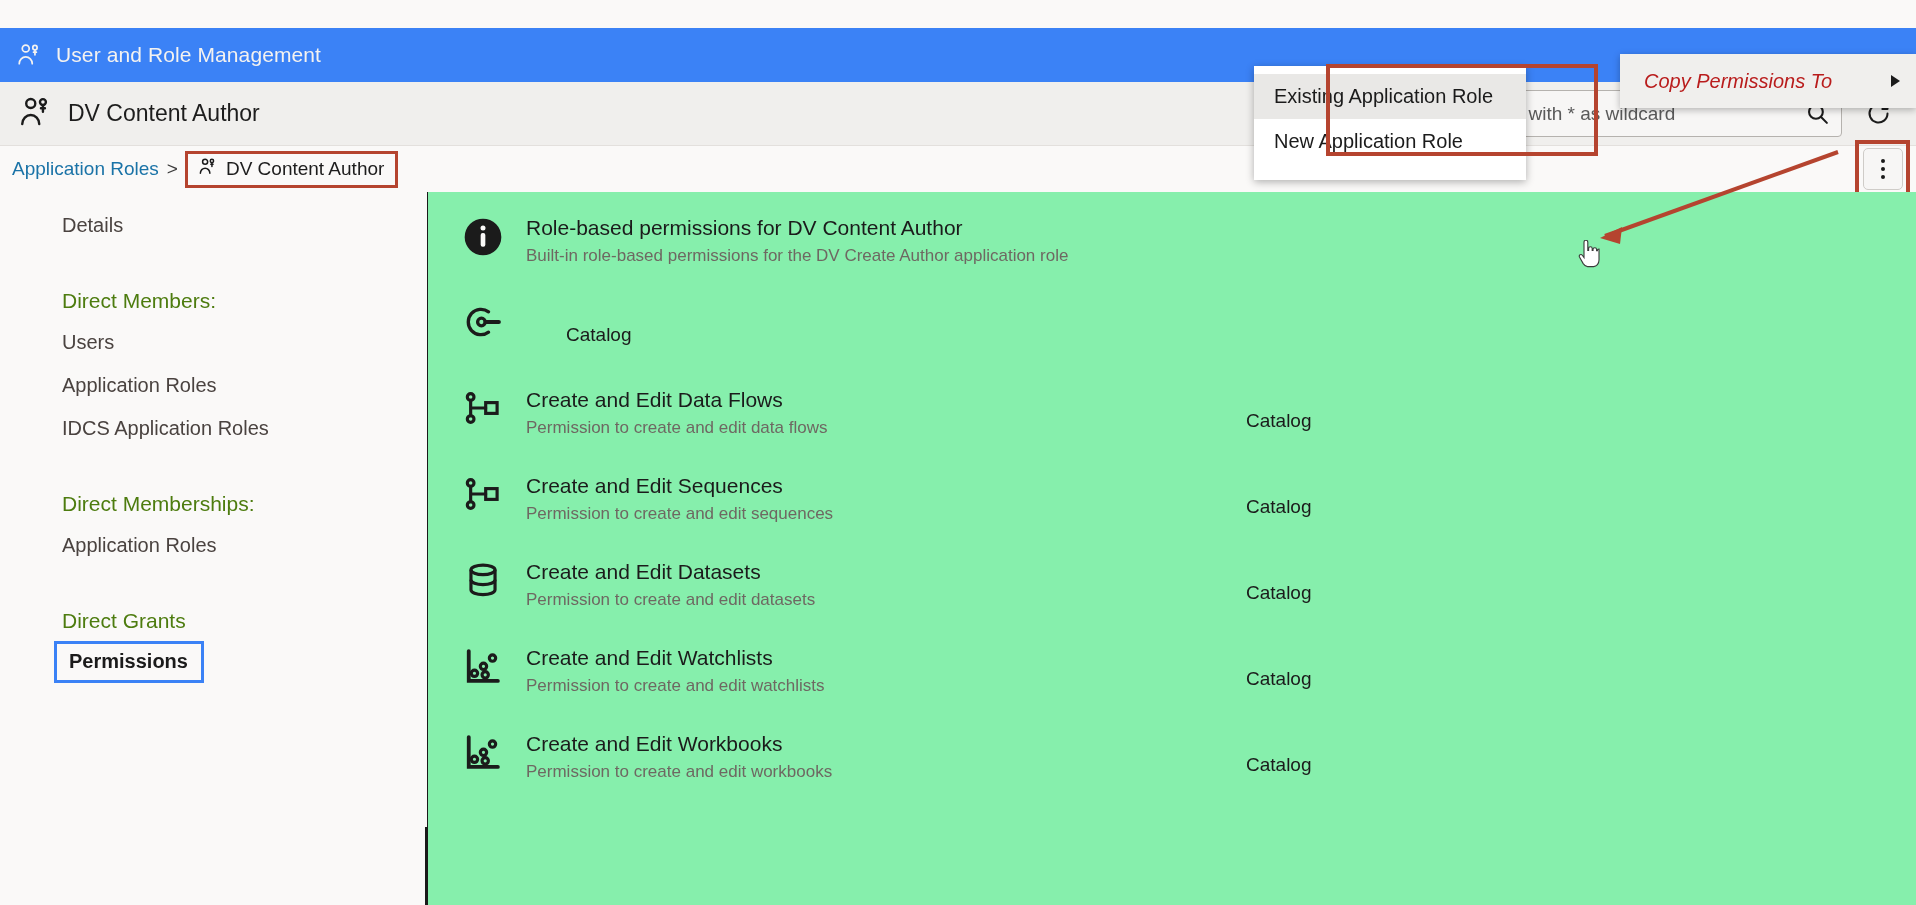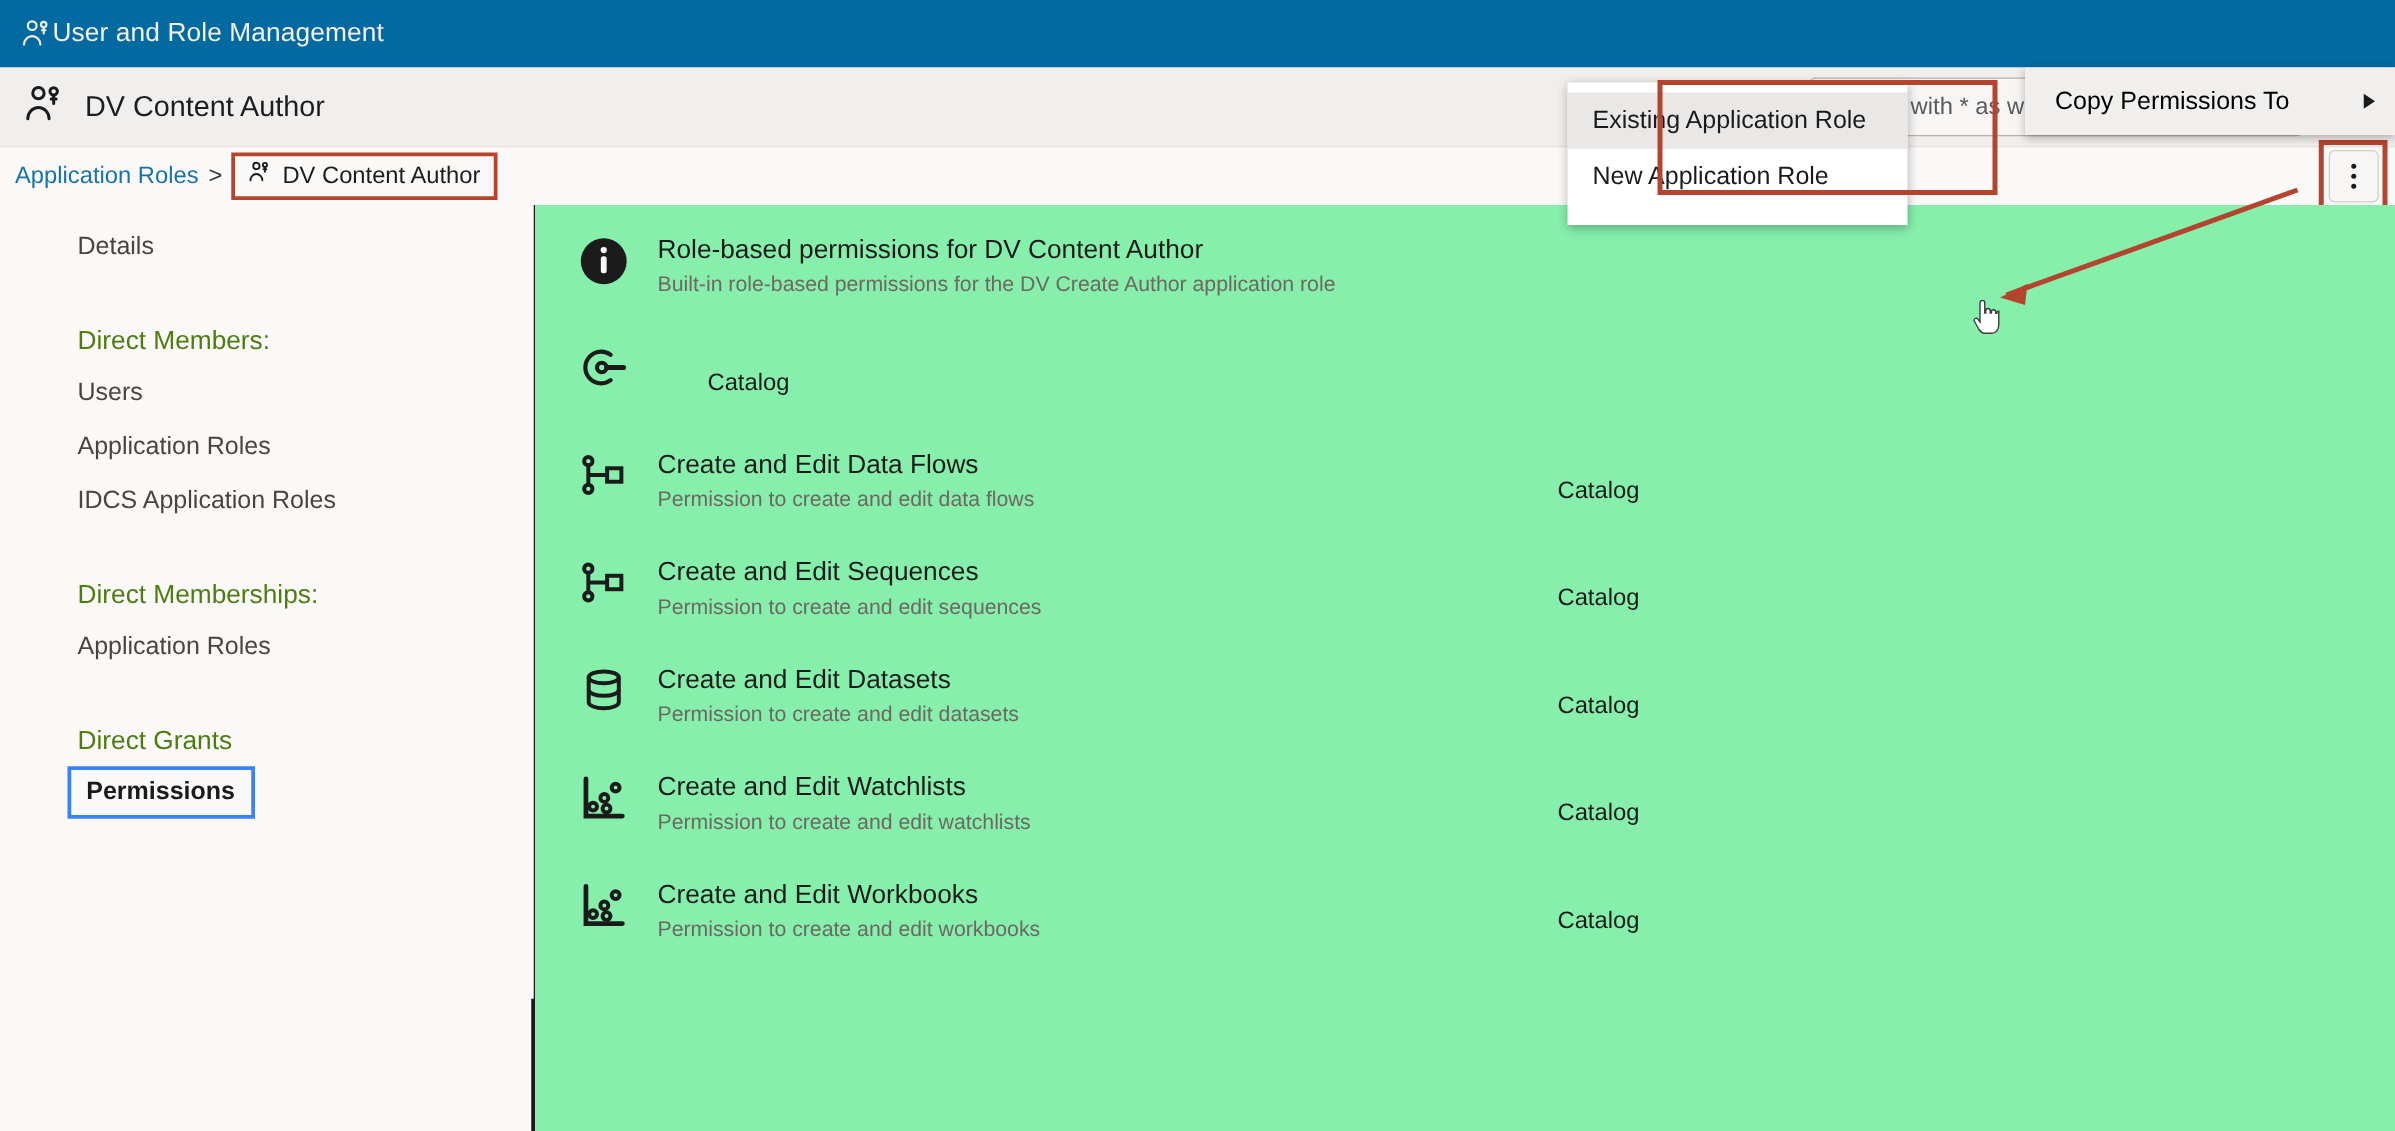--- a/index.html
+++ b/index.html
@@ -6,24 +6,26 @@
   html, body {
     width: 1916px; height: 905px;
     font-family: "Liberation Sans", sans-serif;
     background: #faf9f8;
     overflow: hidden;
   }
 
   
   .app-bar {
     height: 54px;
-    background: #0369a1;
+    background: #3b82f6;
     display: flex;
     align-items: center;
     padding-left: 16px;
+    gap: 14px;
+    margin-top: 28px;
   }
   .app-bar .title {
     color: #f4f2f0;
     font-size: 21px;
     font-weight: 400;
     letter-spacing: .1px;
   }
   .user-role-icon { width: 26px; height: 26px; display:block; }
 
   
@@ -217,22 +219,23 @@
     left: 1620px; top: 54px;
     width: 296px;
     background: #f0efed;
     box-shadow: 0 2px 7px rgba(0,0,0,.28);
   }
   .ctx-item {
     display: flex; align-items: center;
     height: 54px;
     padding: 0 16px 0 24px;
     font-size: 20px;
-    color: #000000;
-    cursor: pointer;
+    color: #b91c1c;
+    cursor: pointer;
+    font-style: italic;
   }
   .ctx-item .arrow {
     margin-left: auto;
     width: 0; height: 0;
     border-left: 9px solid #1b1b1b;
     border-top: 6px solid transparent;
     border-bottom: 6px solid transparent;
   }
 
   .sub-menu {

